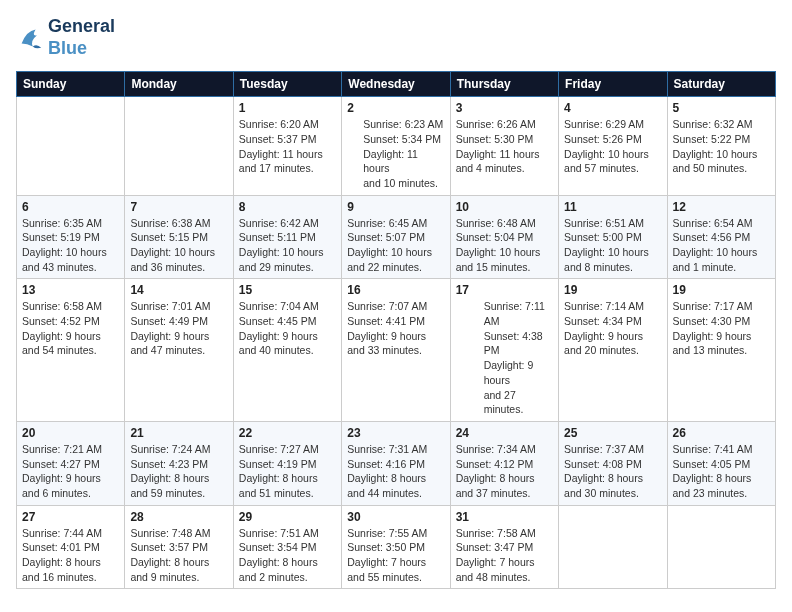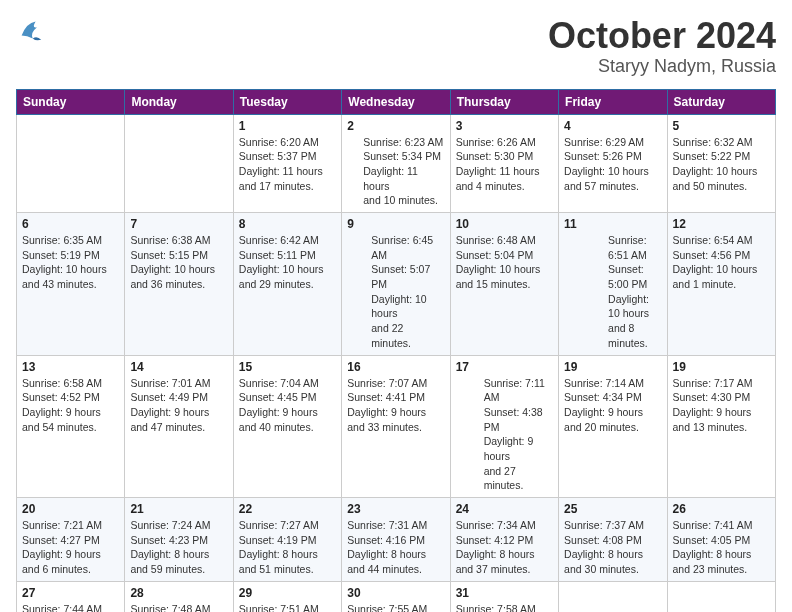--- a/index.html
+++ b/index.html
@@ -37,21 +37,21 @@
     .location-title {
       font-size: 18px;
       color: #555;
     }
     .calendar {
       width: 100%;
       border-collapse: collapse;
       font-size: 11px;
     }
     .calendar th {
-      background-color: #701a75;
+      background-color: #0f172a;
       color: #fff;
       text-align: left;
       padding: 5px 6px;
       font-size: 12px;
       font-weight: bold;
       border: 1px solid #2e6da4;
     }
     .calendar td {
       border: 1px solid #ccc;
       vertical-align: top;
@@ -80,24 +80,24 @@
   </style>
 </head>
 <body>
 
 <div class="header">
   <div class="logo">
     <svg class="logo-bird" viewBox="0 0 40 40" xmlns="http://www.w3.org/2000/svg">
       <path d="M8 28 Q15 10 28 8 Q22 18 30 16 Q20 24 24 32 Q16 28 8 28Z" fill="#4a90c4"></path>
       <path d="M24 32 Q28 36 36 34 Q30 28 24 32Z" fill="#2e6da4"></path>
     </svg>
-  </div>
-  <div class="title-block">
-    <div class="month-title">October 2024</div>
-    <div class="location-title">Staryy Nadym, Russia</div>
+    <div>
+      <div style="font-size:18px;font-weight:bold;color:#1a3a5c;line-height:1.2;">General</div>
+      <div style="font-size:18px;font-weight:bold;color:#4a90c4;line-height:1.2;">Blue</div>
+    </div>
   </div>
 </div>
 
 <table class="calendar">
   <thead>
     <tr>
     <th>Sunday</th>
         <th>Monday</th>
         <th>Tuesday</th>
         <th>Wednesday</th>
@@ -163,35 +163,35 @@
         </td>
         <td>
           <div class="day-number">8</div>
           <div class="day-info" style="white-space: pre-line;">Sunrise: 6:42 AM
 Sunset: 5:11 PM
 Daylight: 10 hours
 and 29 minutes.</div>
         </td>
         <td>
           <div class="day-number">9</div>
-          <div class="day-info" style="white-space: pre-line; margin-left: 24px;">Sunrise: 6:45 AM
+          <div class="day-info" style="white-space: pre-line;">Sunrise: 6:45 AM
 Sunset: 5:07 PM
 Daylight: 10 hours
 and 22 minutes.</div>
         </td>
         <td>
           <div class="day-number">10</div>
           <div class="day-info" style="white-space: pre-line;">Sunrise: 6:48 AM
 Sunset: 5:04 PM
 Daylight: 10 hours
 and 15 minutes.</div>
         </td>
         <td>
           <div class="day-number">11</div>
-          <div class="day-info" style="white-space: pre-line; margin-left: 44px;">Sunrise: 6:51 AM
+          <div class="day-info" style="white-space: pre-line;">Sunrise: 6:51 AM
 Sunset: 5:00 PM
 Daylight: 10 hours
 and 8 minutes.</div>
         </td>
         <td>
           <div class="day-number">12</div>
           <div class="day-info" style="white-space: pre-line;">Sunrise: 6:54 AM
 Sunset: 4:56 PM
 Daylight: 10 hours
 and 1 minute.</div>

